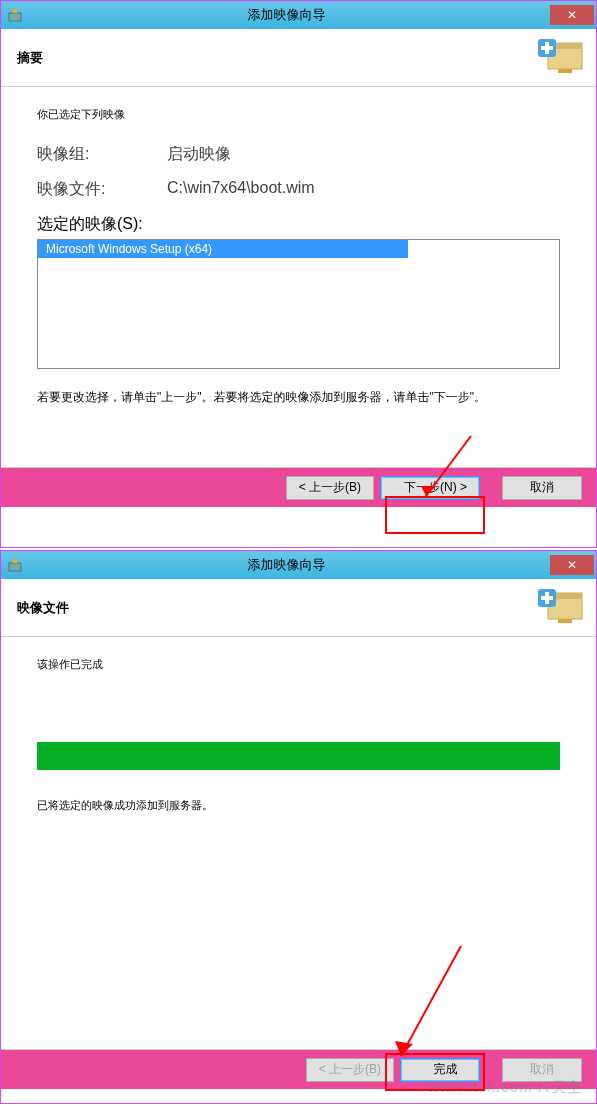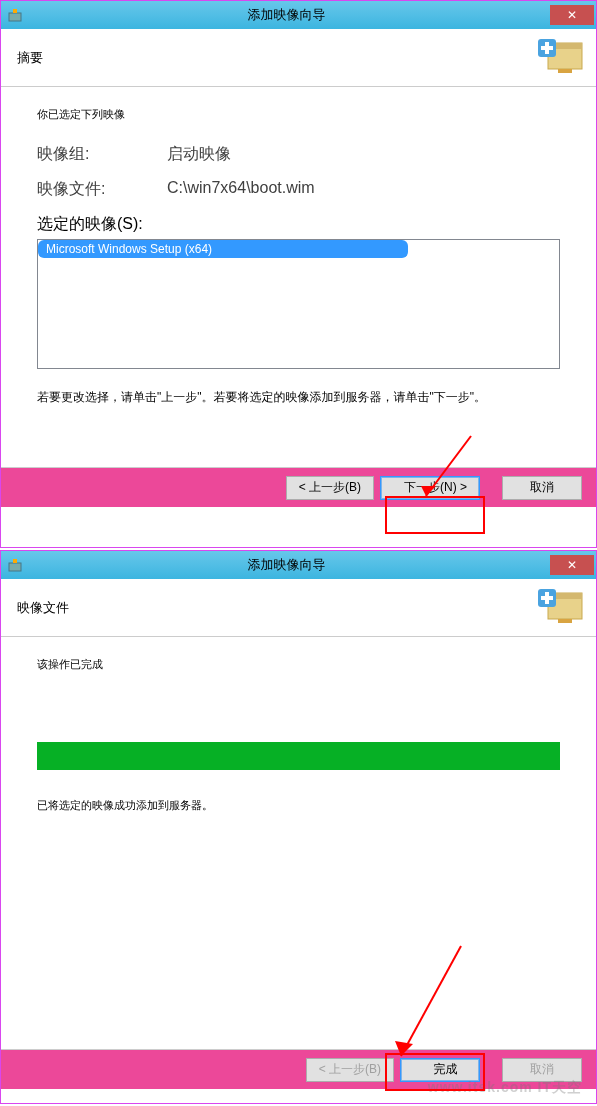--- a/index.html
+++ b/index.html
@@ -47,21 +47,21 @@
       height: 58px;
       border-bottom: 1px solid #ccc;
       display: flex;
       align-items: center;
       padding: 0 16px;
       position: relative;
       background: #fff;
     }
     .header-title {
       font-size: 13px;
-      font-weight: normal;
+      font-weight: bold;
       color: #000;
     }
     .header-icon {
       position: absolute;
       right: 12px;
       top: 8px;
       width: 48px; height: 40px;
     }
     .content {
       padding: 20px 36px 16px 36px;
@@ -97,21 +97,20 @@
       display: flex;
       align-items: center;
     }
     .listbox-col:first-child { width: 370px; }
     .listbox-row {
       background: #3399ff;
       color: #fff;
       padding: 2px 8px;
       font-size: 12px;
       width: 370px;
-      border-radius: 6px;
     }
     .instruction {
       margin-top: 20px;
       font-size: 12px;
       color: #000;
     }
     .button-row {
       border-top: 1px solid #ccc;
       height: 40px;
       display: flex;

